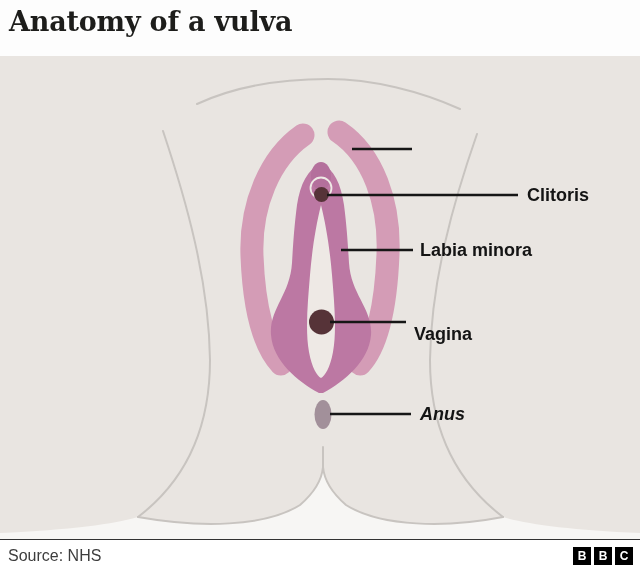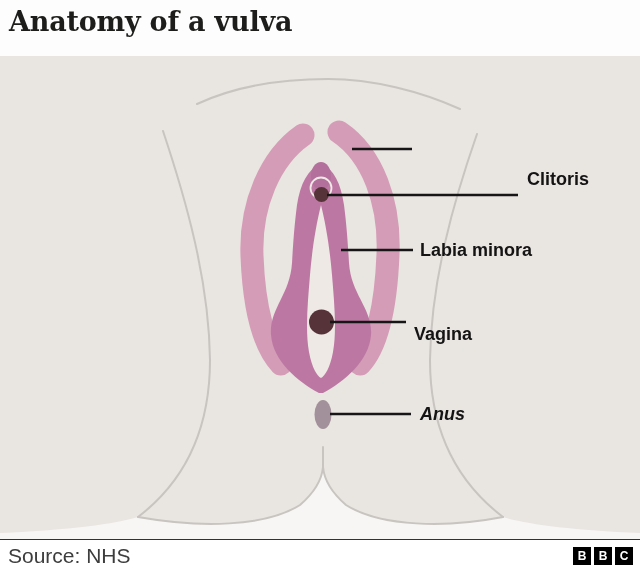--- a/index.html
+++ b/index.html
@@ -37,38 +37,38 @@
   }
   .label {
     position: absolute;
     font-size: 18px;
     font-weight: 600;
     line-height: 22px;
     color: #141414;
     white-space: nowrap;
   }
   .label-labia-majora { left: 420px; top: 139px; }
-  .label-clitoris     { left: 527px; top: 168px; }
+  .label-clitoris     { left: 527px; top: 184px; }
   .label-labia-minora { left: 420px; top: 239px; }
   .label-vagina       { left: 414px; top: 311px; margin-top: 12px; }
   .label-anus         { left: 420px; top: 403px; font-style: italic; }
   .footer {
     position: absolute;
     left: 0; right: 0; bottom: 0;
     top: 539px;
     background: #ffffff;
     border-top: 1.5px solid #323232;
     display: flex;
     align-items: center;
     justify-content: space-between;
     padding: 0 7px 0 8px;
     box-sizing: border-box;
   }
   .source {
-    font-size: 21px;
+    font-size: 16px;
     color: #3d3d3d;
   }
   .bbc-logo {
     display: flex;
     gap: 3px;
   }
   .bbc-block {
     width: 18px;
     height: 18px;
     background: #000000;

